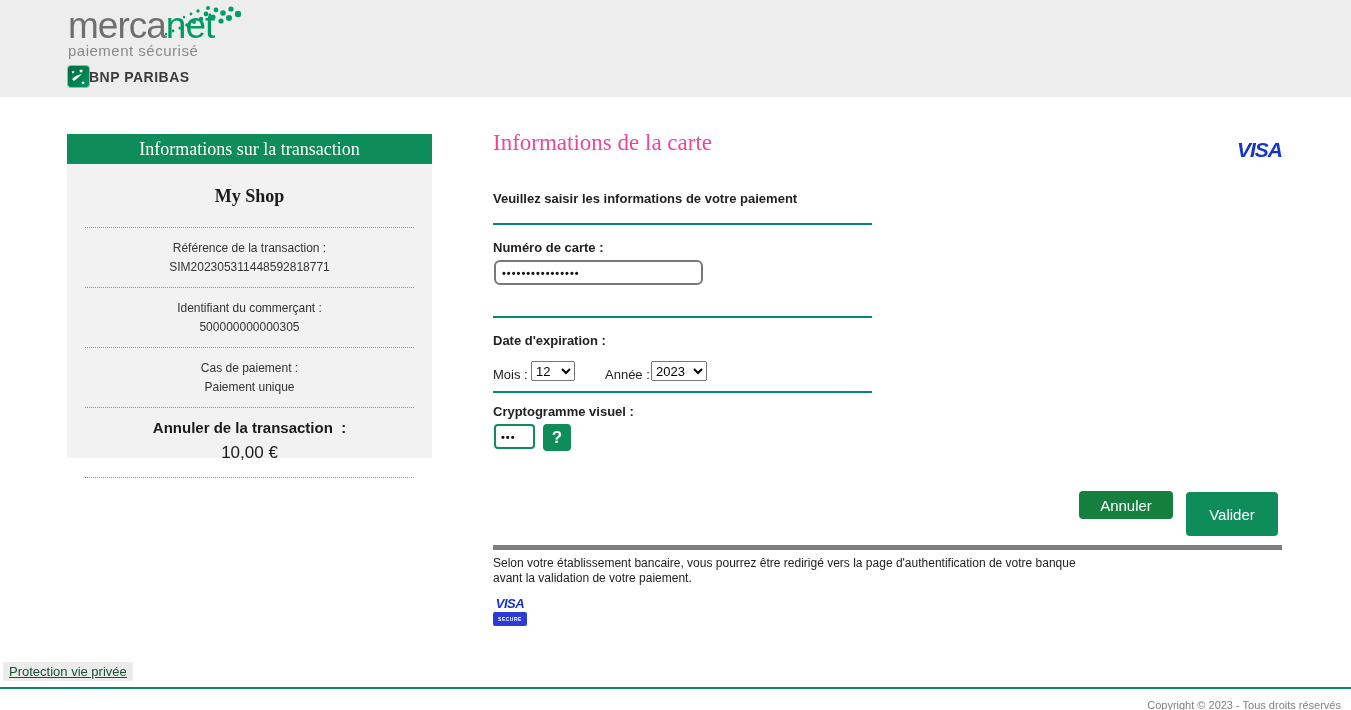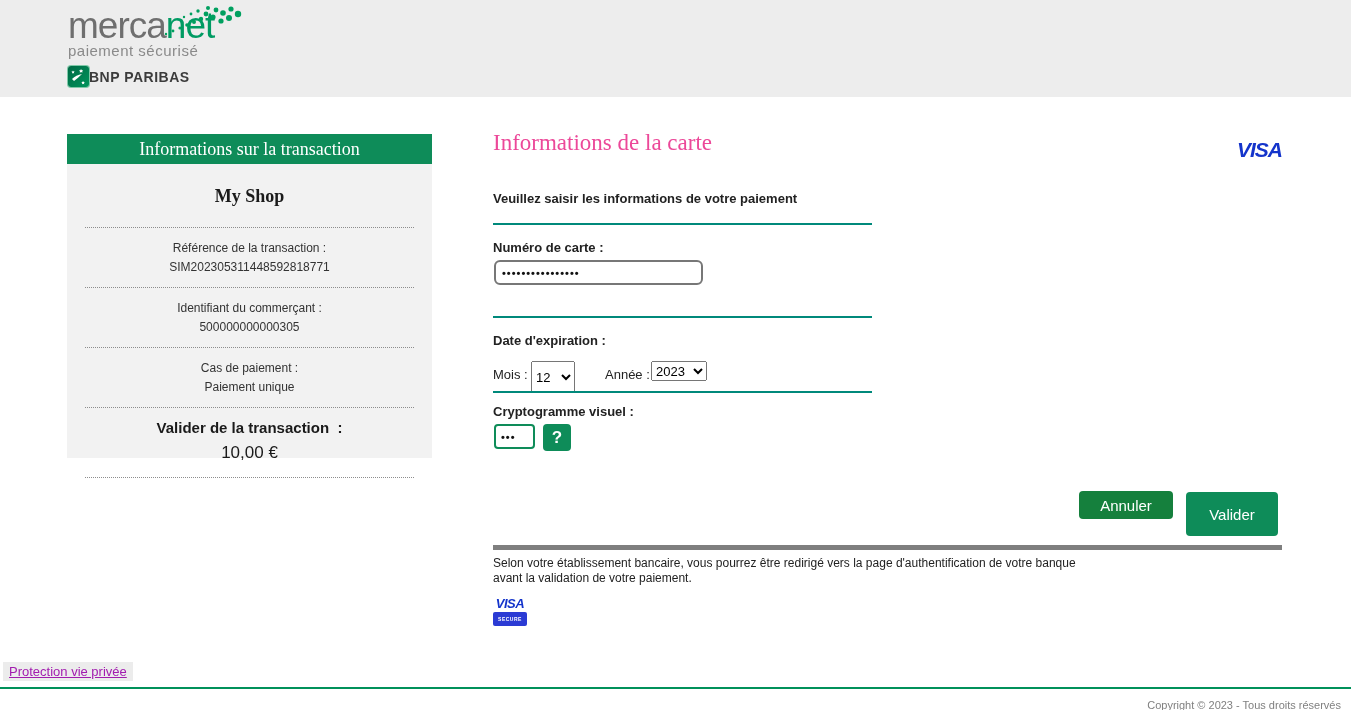--- a/index.html
+++ b/index.html
@@ -33,35 +33,35 @@
   .card-title { position: absolute; left: 493px; top: 130px; font-family: "Liberation Serif", serif; font-size: 23px; color: #ec4899; letter-spacing: 0px; }
   .visa-top { position: absolute; left: 1237px; top: 138px; font-style: italic; font-weight: 900; font-size: 21px; color: #1434cb; letter-spacing: -1px; }
   .instruction { position: absolute; left: 493px; top: 191px; font-size: 13px; font-weight: bold; color: #222222; }
   .teal-line { position: absolute; left: 493px; width: 379px; height: 2px; background: #00897b; }
   .line-1 { top: 223px; } .line-2 { top: 316px; } .line-3 { top: 391px; }
   .field-label { position: absolute; left: 493px; font-size: 13px; font-weight: bold; color: #222222; }
   .lbl-card { top: 240px; } .lbl-exp { top: 333px; } .lbl-cvv { top: 404px; }
   .card-input { position: absolute; left: 494px; top: 260px; width: 209px; height: 25px; border: 2px solid #777777; border-radius: 6px; padding: 0 6px; font-size: 11px; font-weight: bold; letter-spacing: 1px; color: #111; background: #ffffff; }
   .inline-label { position: absolute; font-size: 13px; color: #222222; }
   .lbl-month { left: 493px; top: 367px; } .lbl-year { left: 605px; top: 367px; }
-  .sel-month { position: absolute; left: 531px; top: 361px; width: 44px; height: 32px; font-size: 13px; }
+  .sel-month { position: absolute; left: 531px; top: 361px; width: 44px; height: 20px; font-size: 13px; }
   .sel-year { position: absolute; left: 651px; top: 361px; width: 56px; height: 20px; font-size: 13px; }
   .cvv-input { position: absolute; left: 494px; top: 424px; width: 41px; height: 25px; border: 2px solid #0e8c59; border-radius: 4px; padding: 0 5px; font-size: 11px; font-weight: bold; letter-spacing: 1px; color: #111; background: #ffffff; }
   .help-btn { position: absolute; left: 543px; top: 424px; width: 28px; height: 27px; background: #0e8c59; color: #ffffff; border: none; border-radius: 4px; font-size: 17px; font-weight: bold; cursor: pointer; }
   .btn { position: absolute; border: none; border-radius: 4px; color: #ffffff; font-size: 15px; cursor: pointer; font-family: "Liberation Sans", sans-serif; }
   .btn-cancel { left: 1079px; top: 491px; width: 94px; height: 28px; background: #15803d; }
   .btn-submit { left: 1186px; top: 492px; width: 92px; height: 44px; background: #0e8c59; }
   .gray-bar { position: absolute; left: 493px; top: 545px; width: 789px; height: 5px; background: #7f7f7f; }
   .notice { position: absolute; left: 493px; top: 556px; font-size: 12px; color: #222222; line-height: 15px; }
   .visa-secure { position: absolute; left: 493px; top: 597px; width: 34px; text-align: center; }
   .vs-word { font-style: italic; font-weight: 900; font-size: 13px; color: #1434cb; letter-spacing: -0.5px; line-height: 13px; }
   .vs-box { margin-top: 2px; background: #2b3bd4; border-radius: 2px; color: #ffffff; font-size: 5px; font-weight: bold; padding: 4px 0; letter-spacing: 0.5px; }
 
   
-  .privacy-link { position: absolute; left: 3px; top: 662px; background: #ececec; padding: 2px 6px; font-size: 13px; color: #a21caf; text-decoration: underline; cursor: pointer; }
+  .privacy-link { position: absolute; left: 3px; top: 662px; background: #ececec; padding: 2px 6px; font-size: 13px; color: #14532d; text-decoration: underline; cursor: pointer; }
   .footer-green-line { position: absolute; left: 0; top: 687px; width: 1351px; height: 2px; background: #00915a; }
   .copyright { position: absolute; right: 10px; top: 699px; font-size: 11px; color: #808080; }
 </style>
 </head>
 <body>
 
 <div id="page">
 
   <div class="top-band">
     <div class="logo-block">
@@ -116,21 +116,21 @@
       <div>Identifiant du commerçant :</div>
       <div>500000000000305</div>
     </div>
     <div class="dotted-sep"></div>
     <div class="txn-field">
       <div>Cas de paiement :</div>
       <div>Paiement unique</div>
     </div>
     <div class="dotted-sep"></div>
     <div class="amount-block">
-      <div class="amount-label">Valider de la transaction  :</div>
+      <div class="amount-label">Annuler de la transaction  :</div>
       <div class="amount-value">10,00 €</div>
     </div>
     <div class="dotted-sep"></div>
   </div>
 
   <div class="card-title">Informations de la carte</div>
   <div class="visa-top">VISA</div>
   <div class="instruction">Veuillez saisir les informations de votre paiement</div>
 
   <div class="teal-line line-1"></div>

